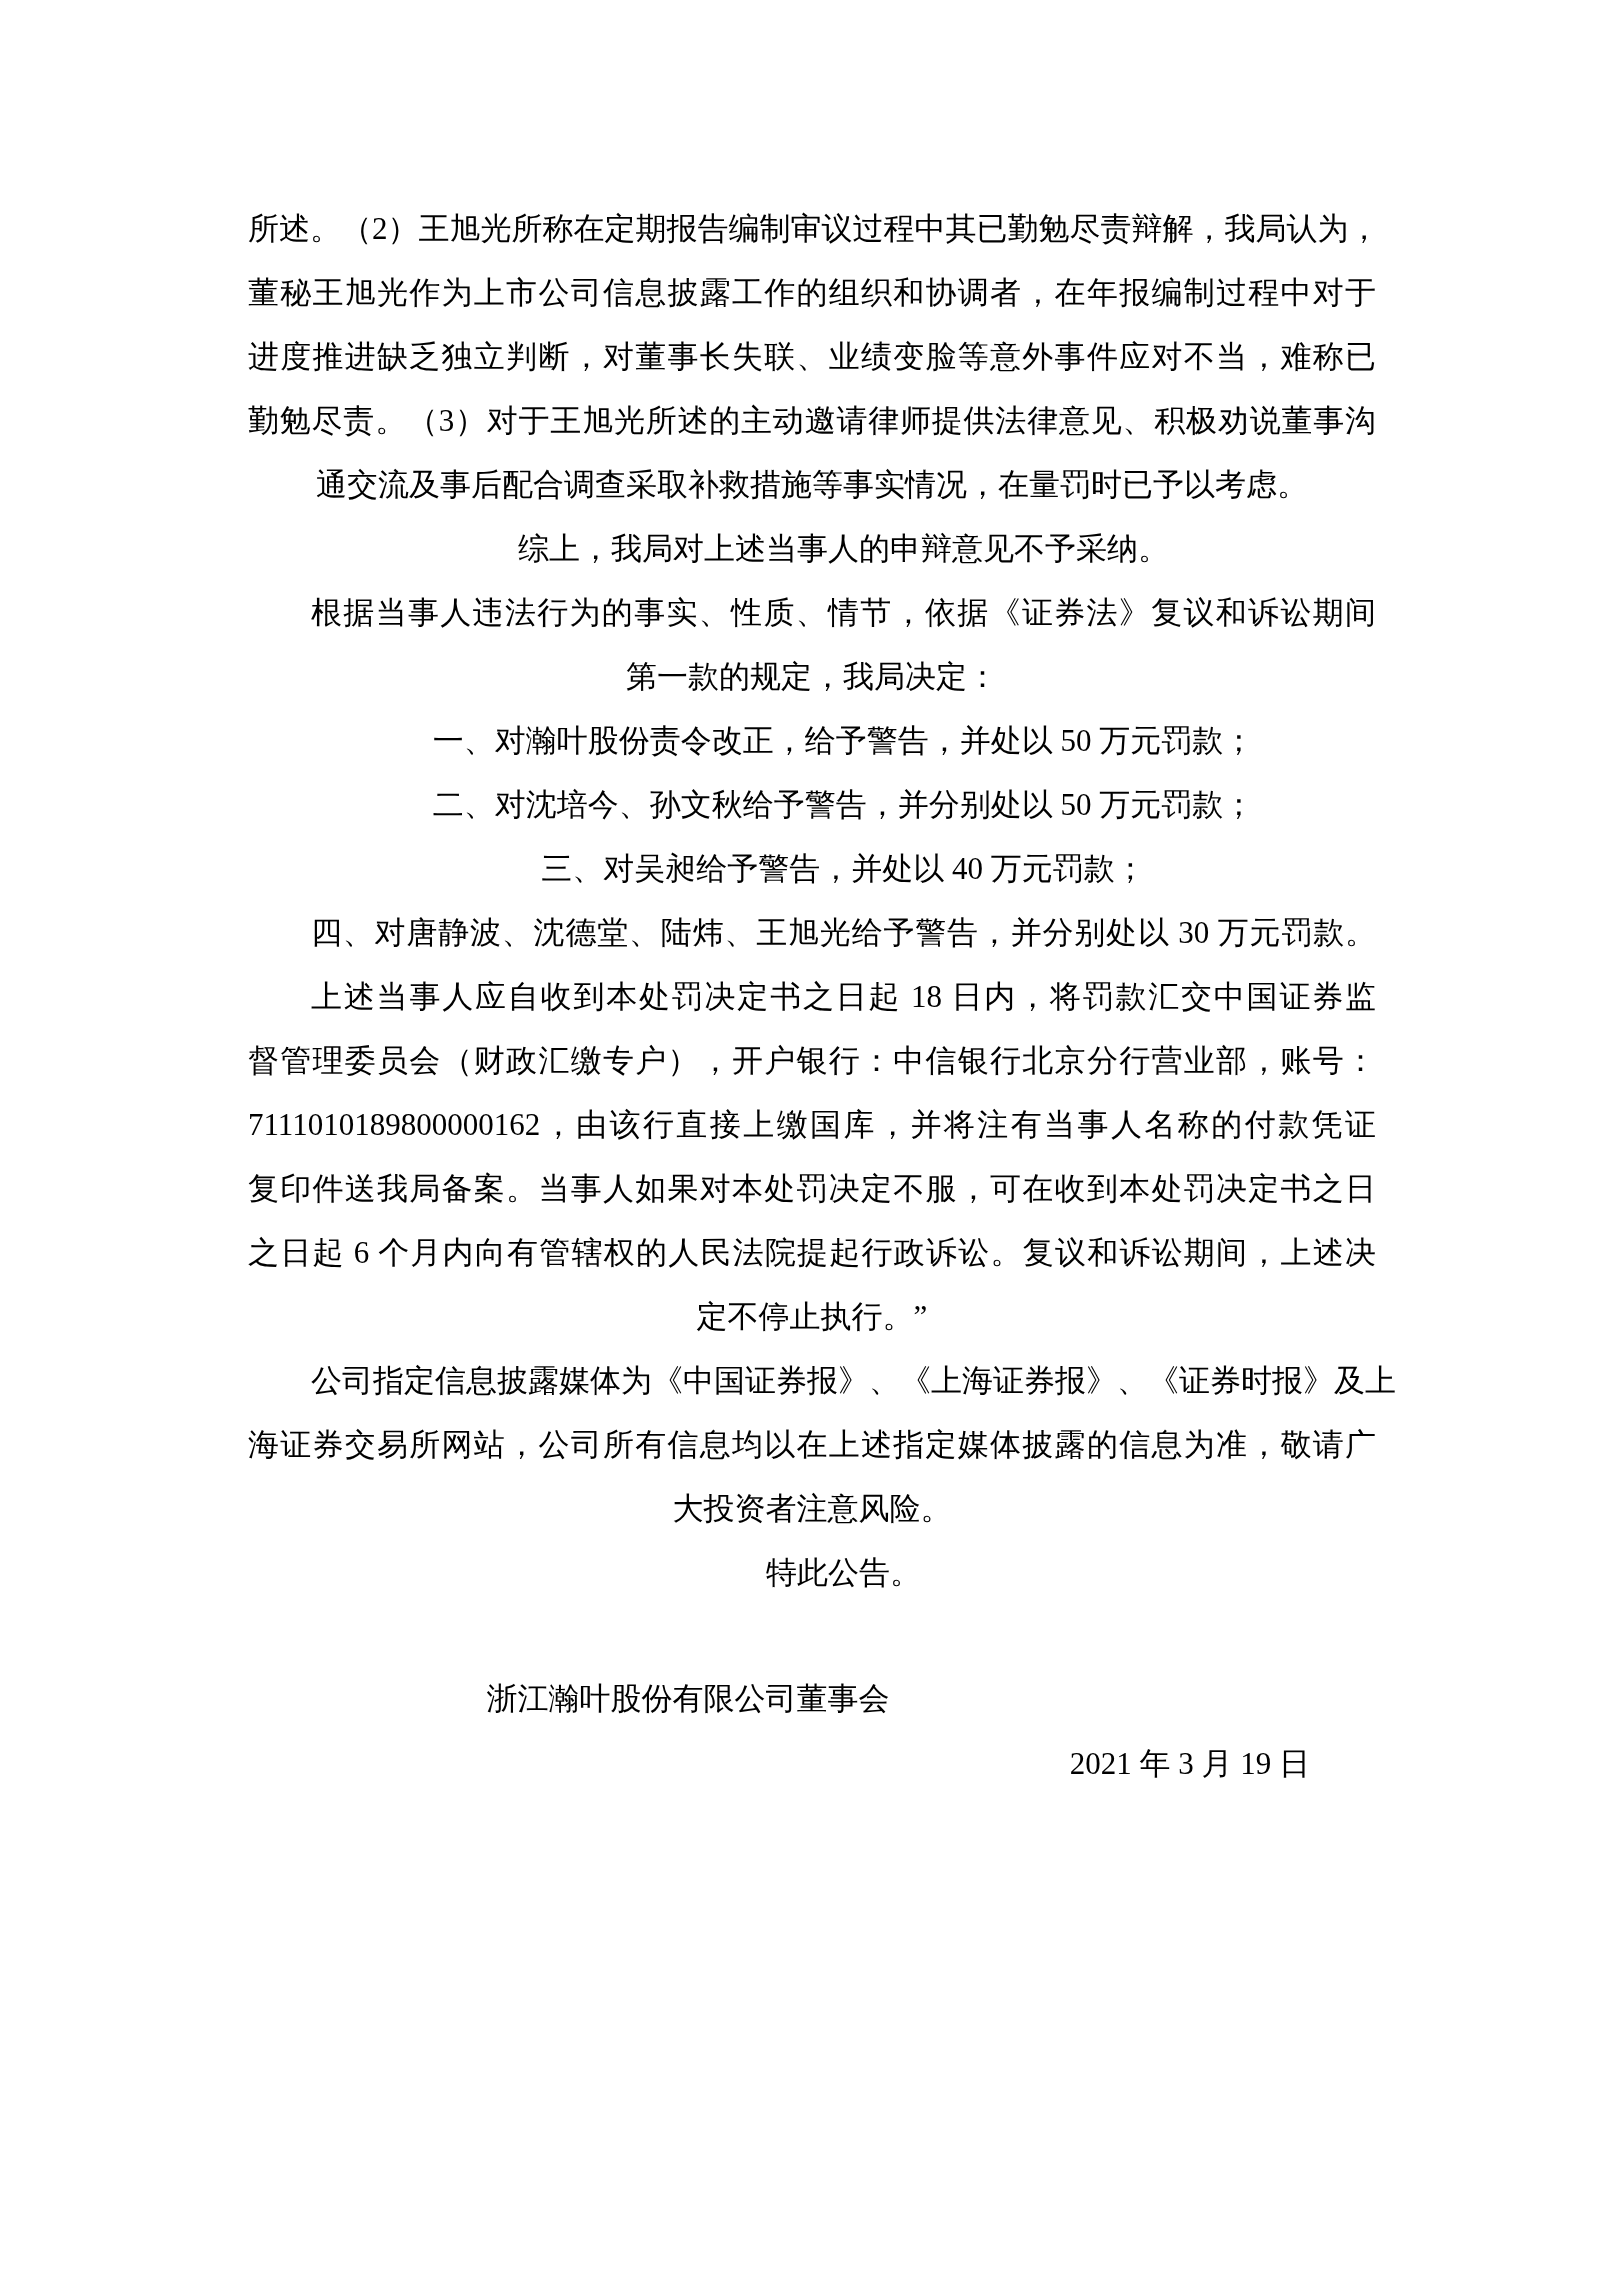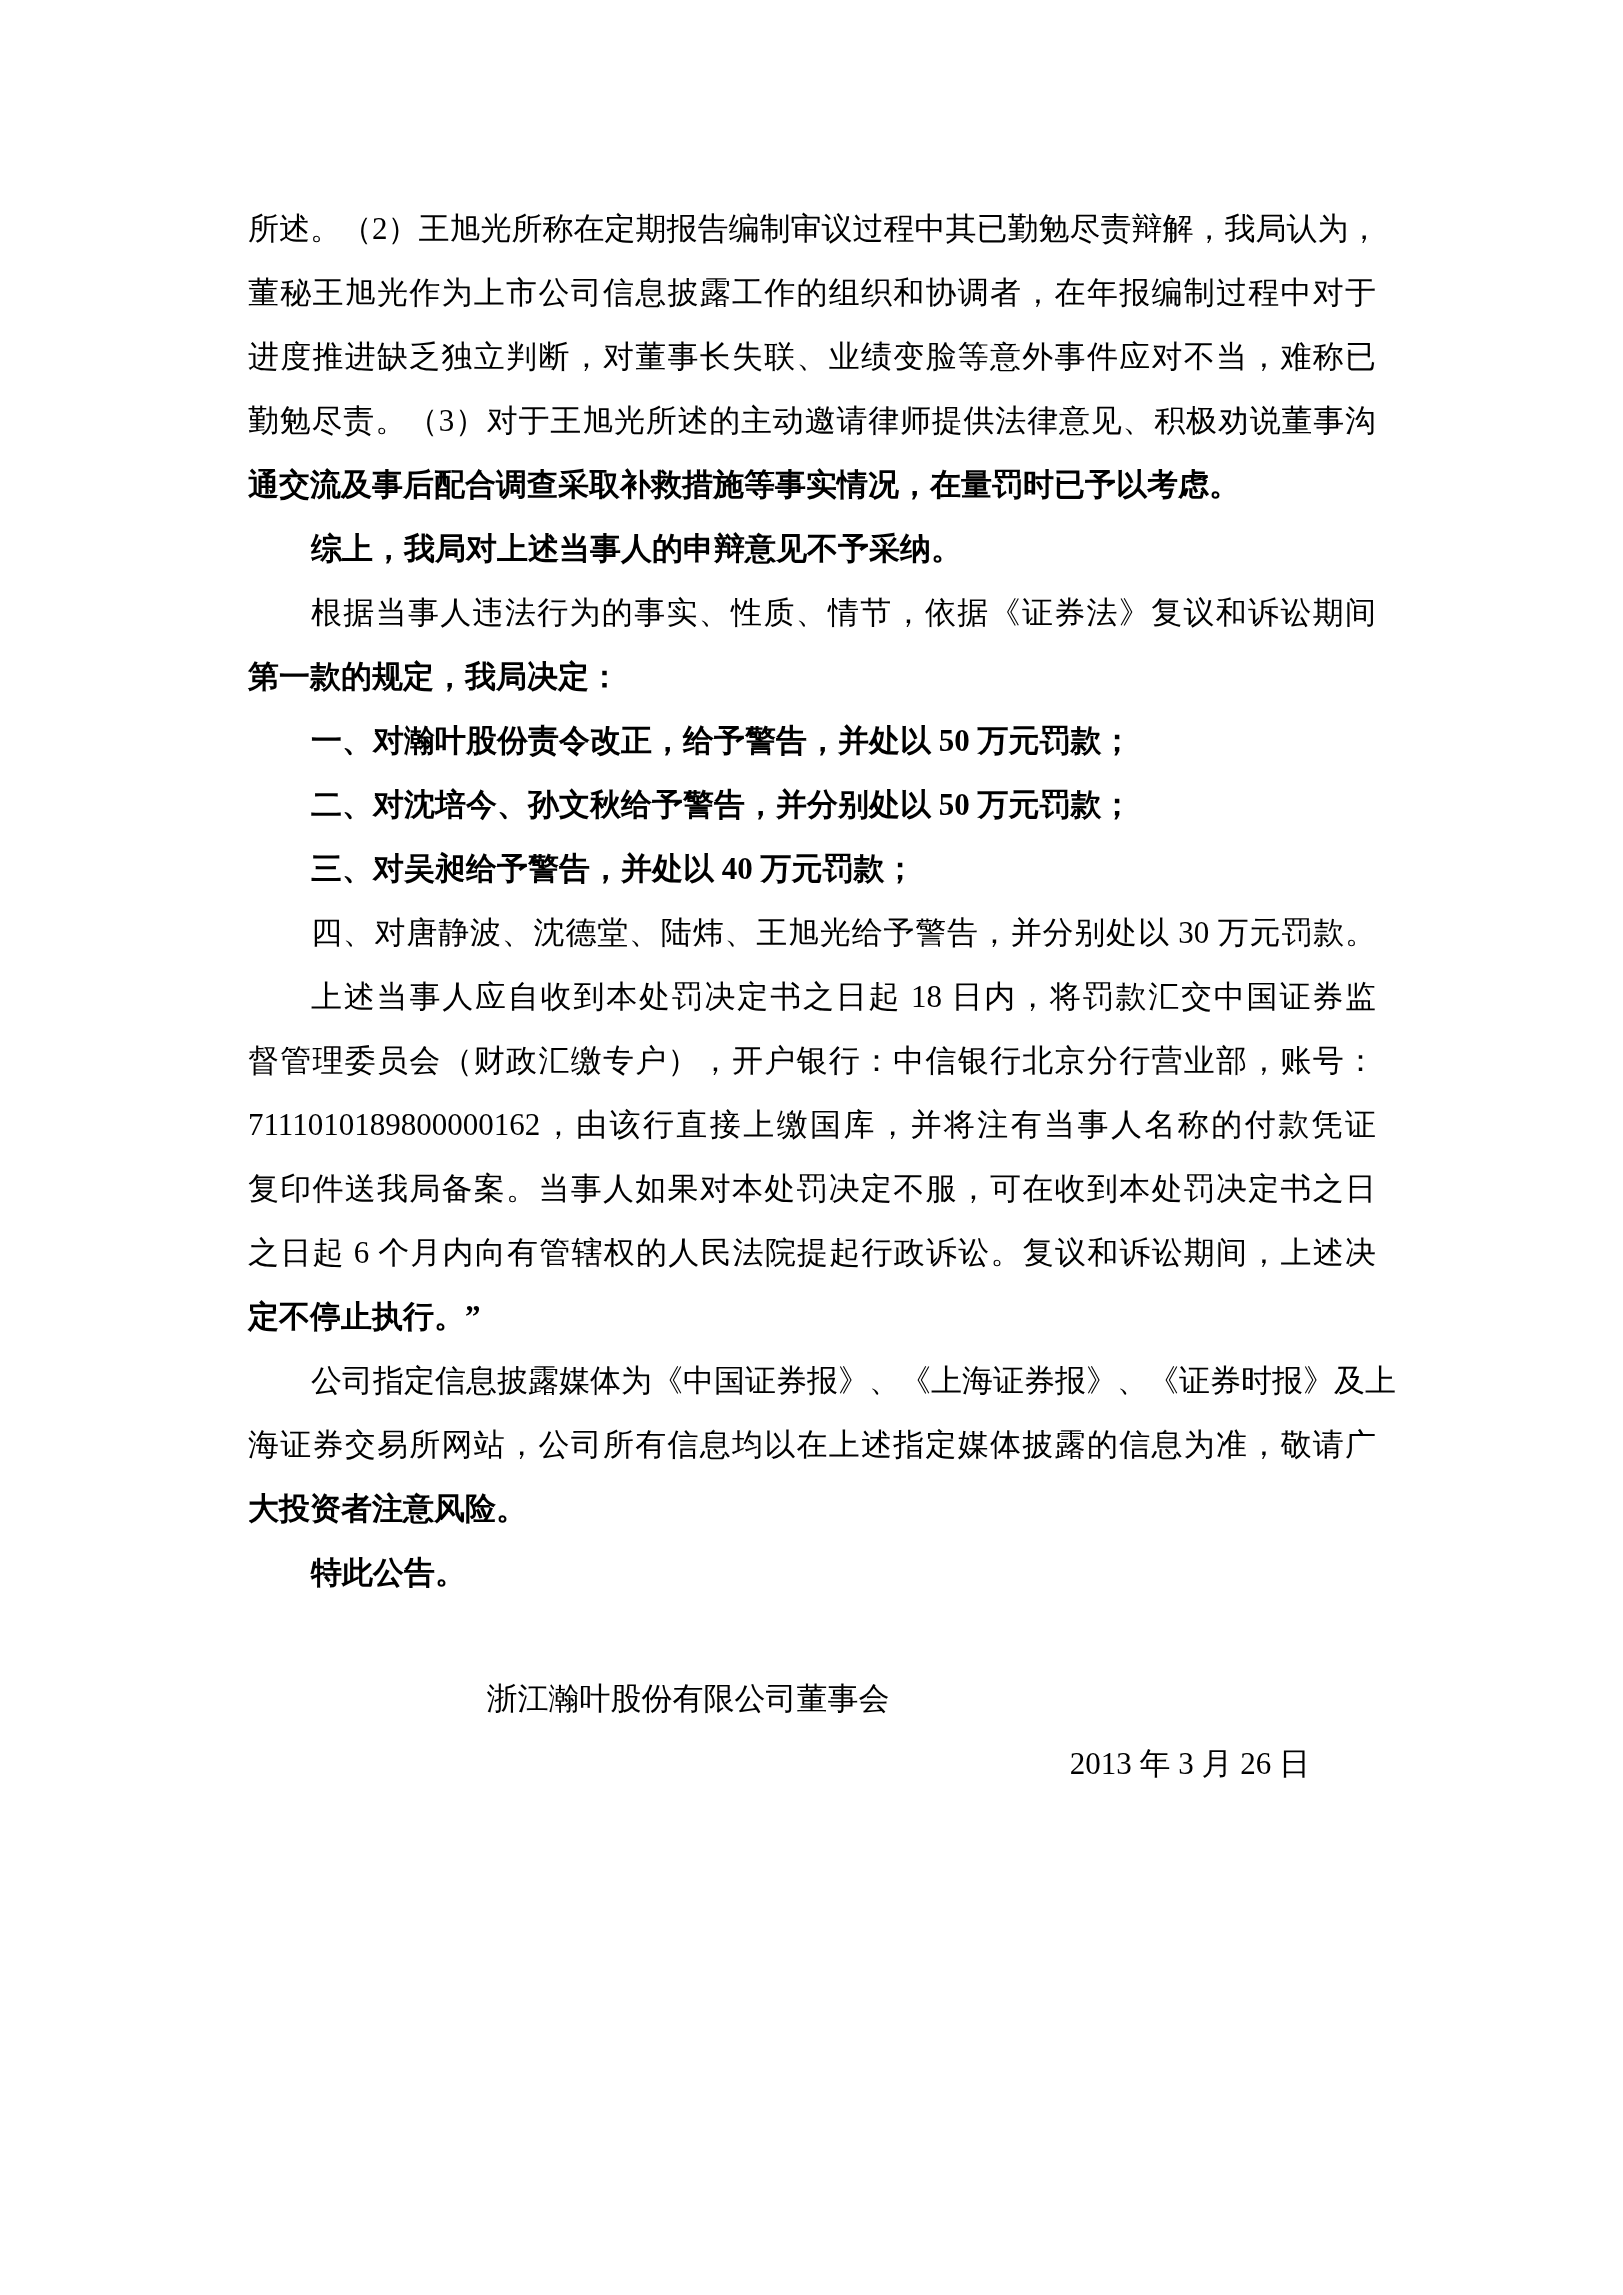--- a/index.html
+++ b/index.html
@@ -35,22 +35,21 @@
     font-size: 31px;
     white-space: nowrap;
     overflow: visible;
     display: block;
   }
   .line.full {
     text-align: justify;
     text-align-last: justify;
   }
   .line.last {
-    text-align: left;
-    font-weight: bold;
+    text-align: center;
   }
   .line.indent {
     padding-left: 63px;
   }
   .signature {
     position: absolute;
     top: 1667px;
     left: 0;
     width: 1376px;
     height: 64px;
@@ -101,15 +100,15 @@
     <div class="line last">定不停止执行。”</div>
 
     <div class="line full indent">公司指定信息披露媒体为《中国证券报》、《上海证券报》、《证券时报》及上</div>
     <div class="line full">海证券交易所网站，公司所有信息均以在上述指定媒体披露的信息为准，敬请广</div>
     <div class="line last">大投资者注意风险。</div>
 
     <div class="line last indent">特此公告。</div>
   </div>
 
   <div class="signature">浙江瀚叶股份有限公司董事会</div>
-  <div class="date">2013 年 3 月 26 日</div>
+  <div class="date">2021 年 3 月 19 日</div>
 </div>
 
 
 </body></html>

